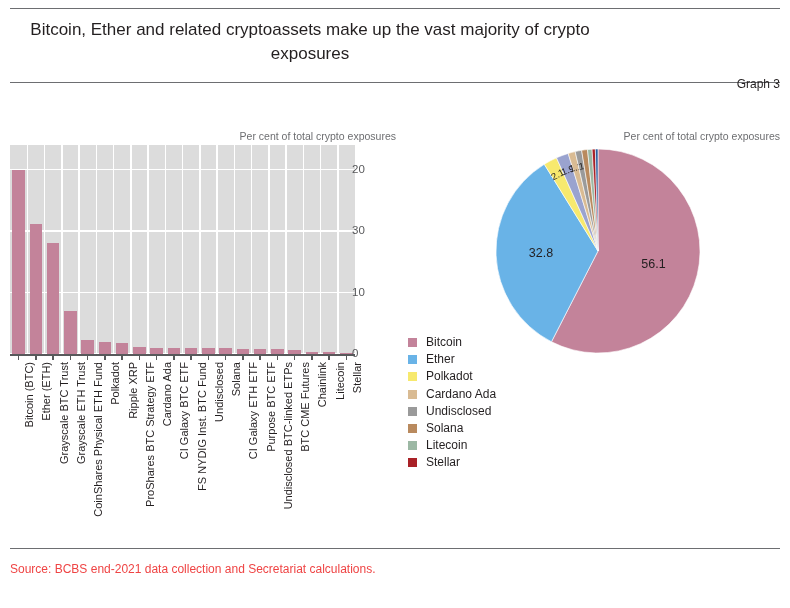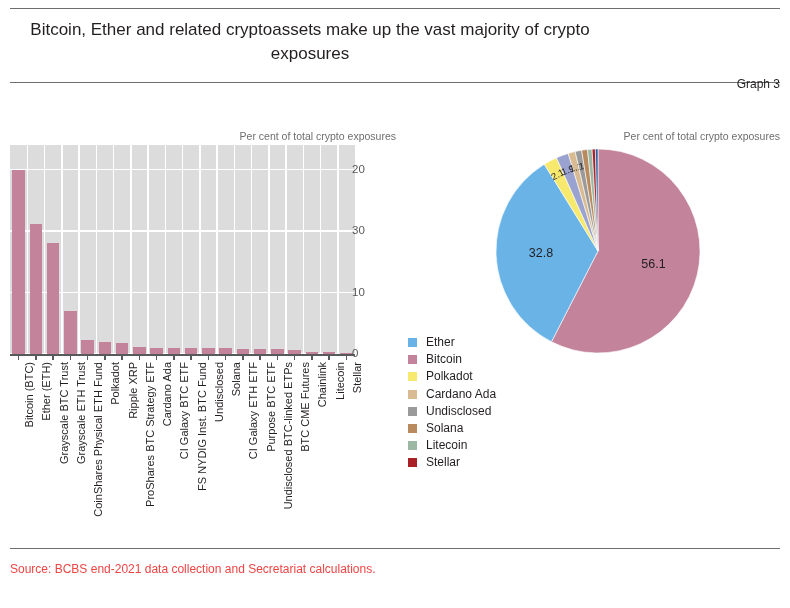--- a/index.html
+++ b/index.html
@@ -321,28 +321,28 @@
         <text x="177.5385828571342" y="20.916207592375073" text-anchor="middle" dominant-baseline="middle" class="pie-val-small" transform="rotate(348.9230769230769 177.5385828571342 20.916207592375073)">1</text>
         <path d="M 194 105 L 177.63804935250835 4.320873210932916 A 102 102 0 0 1 183.5015397606791 3.541721221955484 Z" fill="#b98a5e" stroke="#ffffff" stroke-width="0.6"></path>
         <path d="M 194 105 L 183.5015397606791 3.541721221955484 A 102 102 0 0 1 188.0874554841054 3.171507831316859 Z" fill="#9cb8a4" stroke="#ffffff" stroke-width="0.6"></path>
         <path d="M 194 105 L 188.0874554841054 3.171507831316859 A 102 102 0 0 1 191.37101977562668 3.0338857120668052 Z" fill="#a92127" stroke="#ffffff" stroke-width="0.6"></path>
         <path d="M 194 105 L 191.37101977562668 3.0338857120668052 A 102 102 0 0 1 193.99999999999997 3 Z" fill="#2a5d9e" stroke="#ffffff" stroke-width="0.6"></path>
       </svg>
   </div>
 
   <div class="legend" id="legend">
       <div class="legend-item">
+        <span class="legend-swatch" style="background: rgb(195, 131, 154);"></span>
+        <span class="legend-label">Bitcoin</span>
+      </div>
+      <div class="legend-item">
         <span class="legend-swatch" style="background: rgb(105, 179, 231);"></span>
         <span class="legend-label">Ether</span>
       </div>
       <div class="legend-item">
-        <span class="legend-swatch" style="background: rgb(195, 131, 154);"></span>
-        <span class="legend-label">Bitcoin</span>
-      </div>
-      <div class="legend-item">
         <span class="legend-swatch" style="background: rgb(247, 233, 110);"></span>
         <span class="legend-label">Polkadot</span>
       </div>
       <div class="legend-item">
         <span class="legend-swatch" style="background: rgb(217, 187, 147);"></span>
         <span class="legend-label">Cardano Ada</span>
       </div>
       <div class="legend-item">
         <span class="legend-swatch" style="background: rgb(154, 154, 154);"></span>
         <span class="legend-label">Undisclosed</span>

